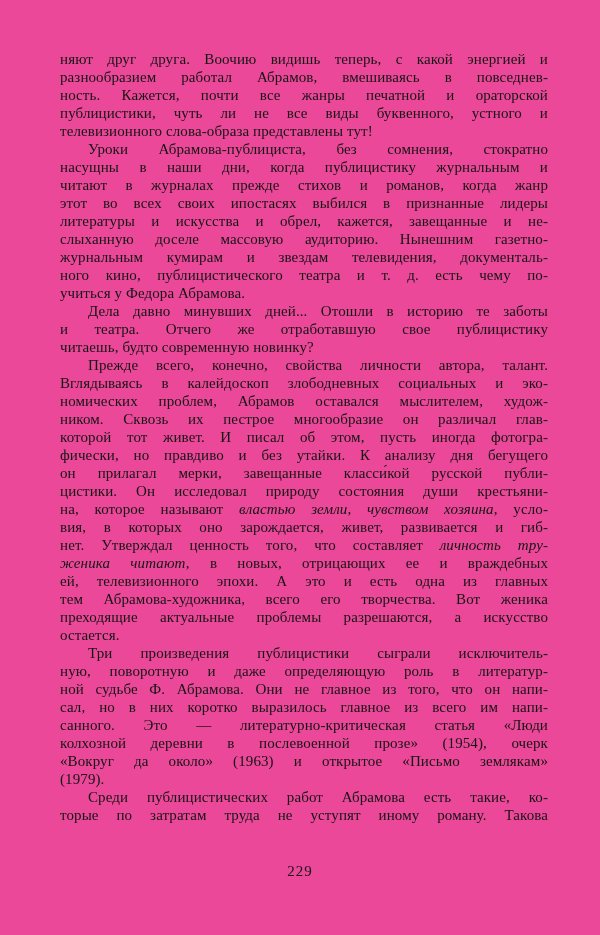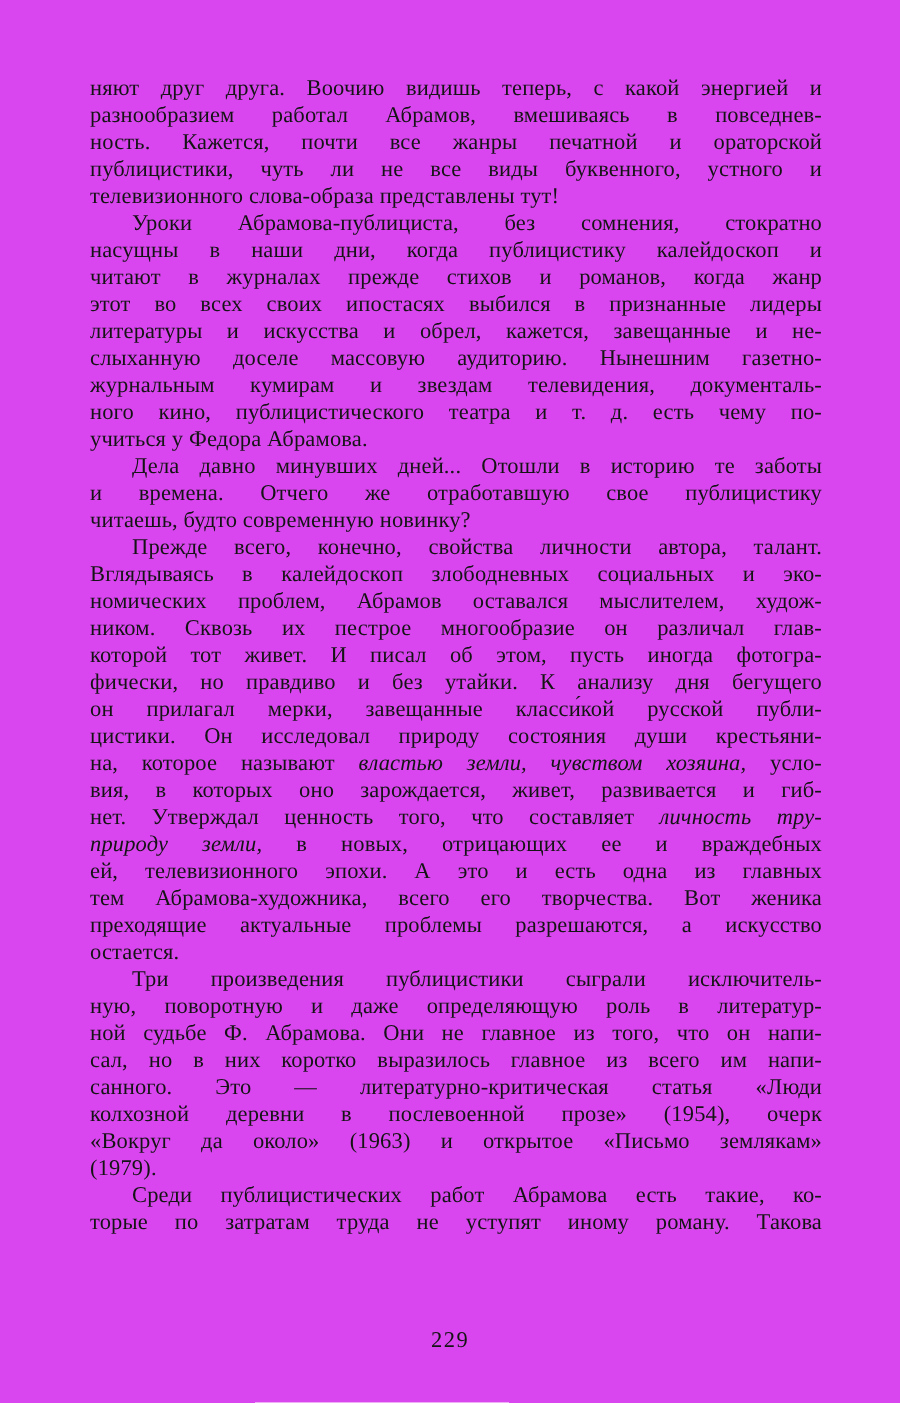--- a/index.html
+++ b/index.html
@@ -4,21 +4,21 @@
 <style>
   html, body {
     margin: 0;
     padding: 0;
     background: #ffffff;
   }
   .page {
     position: relative;
     width: 600px;
     height: 935px;
-    background: #d946ef;
+    background: #ec4899;
     overflow: hidden;
     font-family: "Liberation Serif", "DejaVu Serif", serif;
     color: #141414;
   }
   .text-block {
     position: absolute;
     top: 50px;
     left: 60px;
     width: 488px;
   }
@@ -40,21 +40,21 @@
     text-indent: 28px;
   }
   .line.last {
     text-align-last: left;
   }
   .line i {
     font-style: italic;
   }
   .page-number {
     position: absolute;
-    top: 886px;
+    top: 863px;
     left: 0;
     width: 600px;
     text-align: center;
     font-size: 15px;
     letter-spacing: 1px;
     color: #141414;
   }
 </style>
 </head>
 <body>
@@ -63,47 +63,47 @@
   <div class="text-block">
       <div class="para">
         <div class="line"><span>няют друг друга. Воочию видишь теперь, с какой энергией и</span></div>
         <div class="line"><span>разнообразием работал Абрамов, вмешиваясь в повседнев-</span></div>
         <div class="line"><span>ность. Кажется, почти все жанры печатной и ораторской</span></div>
         <div class="line"><span>публицистики, чуть ли не все виды буквенного, устного и</span></div>
         <div class="line last"><span>телевизионного слова-образа представлены тут!</span></div>
       </div>
       <div class="para">
         <div class="line indent"><span>Уроки Абрамова-публициста, без сомнения, стократно</span></div>
-        <div class="line"><span>насущны в наши дни, когда публицистику калейдоскоп и</span></div>
+        <div class="line"><span>насущны в наши дни, когда публицистику журнальным и</span></div>
         <div class="line"><span>читают в журналах прежде стихов и романов, когда жанр</span></div>
         <div class="line"><span>этот во всех своих ипостасях выбился в признанные лидеры</span></div>
         <div class="line"><span>литературы и искусства и обрел, кажется, завещанные и не-</span></div>
         <div class="line"><span>слыханную доселе массовую аудиторию. Нынешним газетно-</span></div>
         <div class="line"><span>журнальным кумирам и звездам телевидения, документаль-</span></div>
         <div class="line"><span>ного кино, публицистического театра и т. д. есть чему по-</span></div>
         <div class="line last"><span>учиться у Федора Абрамова.</span></div>
       </div>
       <div class="para">
         <div class="line indent"><span>Дела давно минувших дней... Отошли в историю те заботы</span></div>
-        <div class="line"><span>и времена. Отчего же отработавшую свое публицистику</span></div>
+        <div class="line"><span>и театра. Отчего же отработавшую свое публицистику</span></div>
         <div class="line last"><span>читаешь, будто современную новинку?</span></div>
       </div>
       <div class="para">
         <div class="line indent"><span>Прежде всего, конечно, свойства личности автора, талант.</span></div>
         <div class="line"><span>Вглядываясь в калейдоскоп злободневных социальных и эко-</span></div>
         <div class="line"><span>номических проблем, Абрамов оставался мыслителем, худож-</span></div>
         <div class="line"><span>ником. Сквозь их пестрое многообразие он различал глав-</span></div>
         <div class="line"><span>которой тот живет. И писал об этом, пусть иногда фотогра-</span></div>
         <div class="line"><span>фически, но правдиво и без утайки. К анализу дня бегущего</span></div>
         <div class="line"><span>он прилагал мерки, завещанные класси́кой русской публи-</span></div>
         <div class="line"><span>цистики. Он исследовал природу состояния души крестьяни-</span></div>
         <div class="line"><span>на, которое называют </span><i>властью земли, чувством хозяина,</i><span> усло-</span></div>
         <div class="line"><span>вия, в которых оно зарождается, живет, развивается и гиб-</span></div>
         <div class="line"><span>нет. Утверждал ценность того, что составляет </span><i>личность тру-</i></div>
-        <div class="line"><i>природу земли,</i><span> в новых, отрицающих ее и враждебных</span></div>
+        <div class="line"><i>женика читают,</i><span> в новых, отрицающих ее и враждебных</span></div>
         <div class="line"><span>ей, телевизионного эпохи. А это и есть одна из главных</span></div>
         <div class="line"><span>тем Абрамова-художника, всего его творчества. Вот женика</span></div>
         <div class="line"><span>преходящие актуальные проблемы разрешаются, а искусство</span></div>
         <div class="line last"><span>остается.</span></div>
       </div>
       <div class="para">
         <div class="line indent"><span>Три произведения публицистики сыграли исключитель-</span></div>
         <div class="line"><span>ную, поворотную и даже определяющую роль в литератур-</span></div>
         <div class="line"><span>ной судьбе Ф. Абрамова. Они не главное из того, что он напи-</span></div>
         <div class="line"><span>сал, но в них коротко выразилось главное из всего им напи-</span></div>

